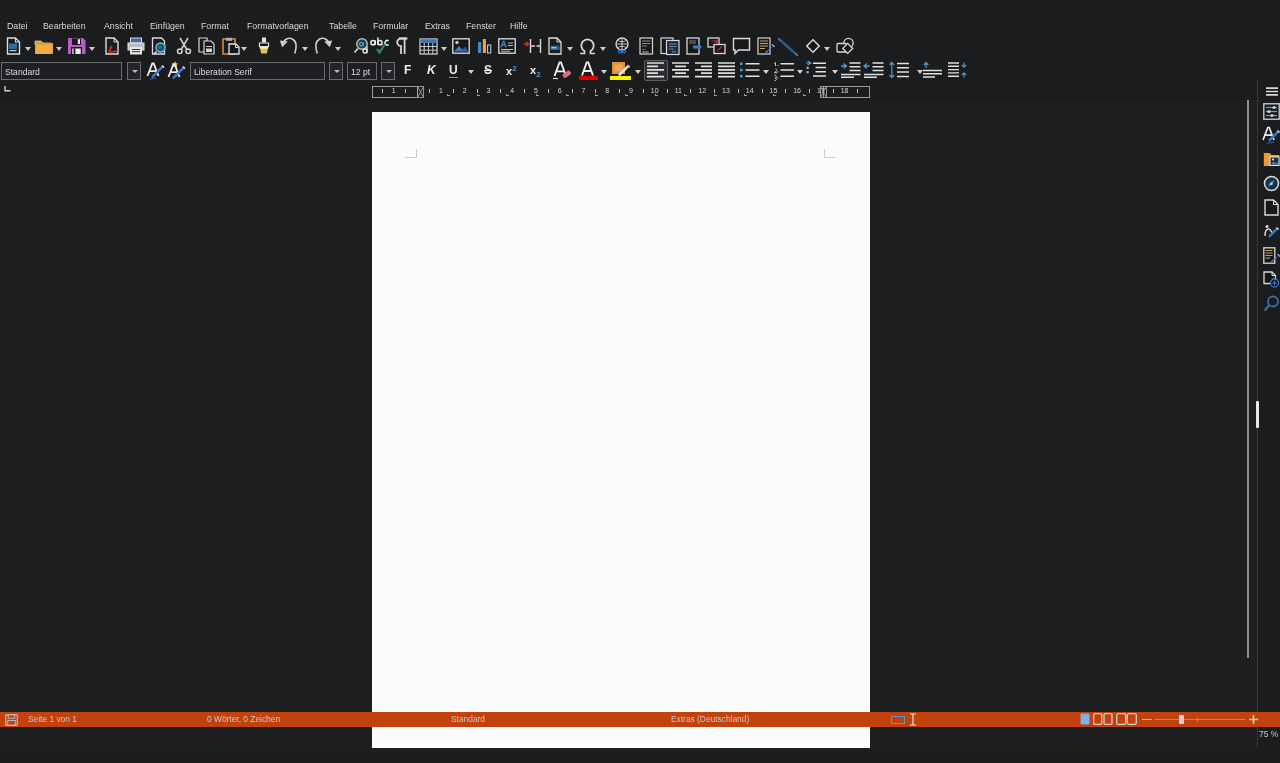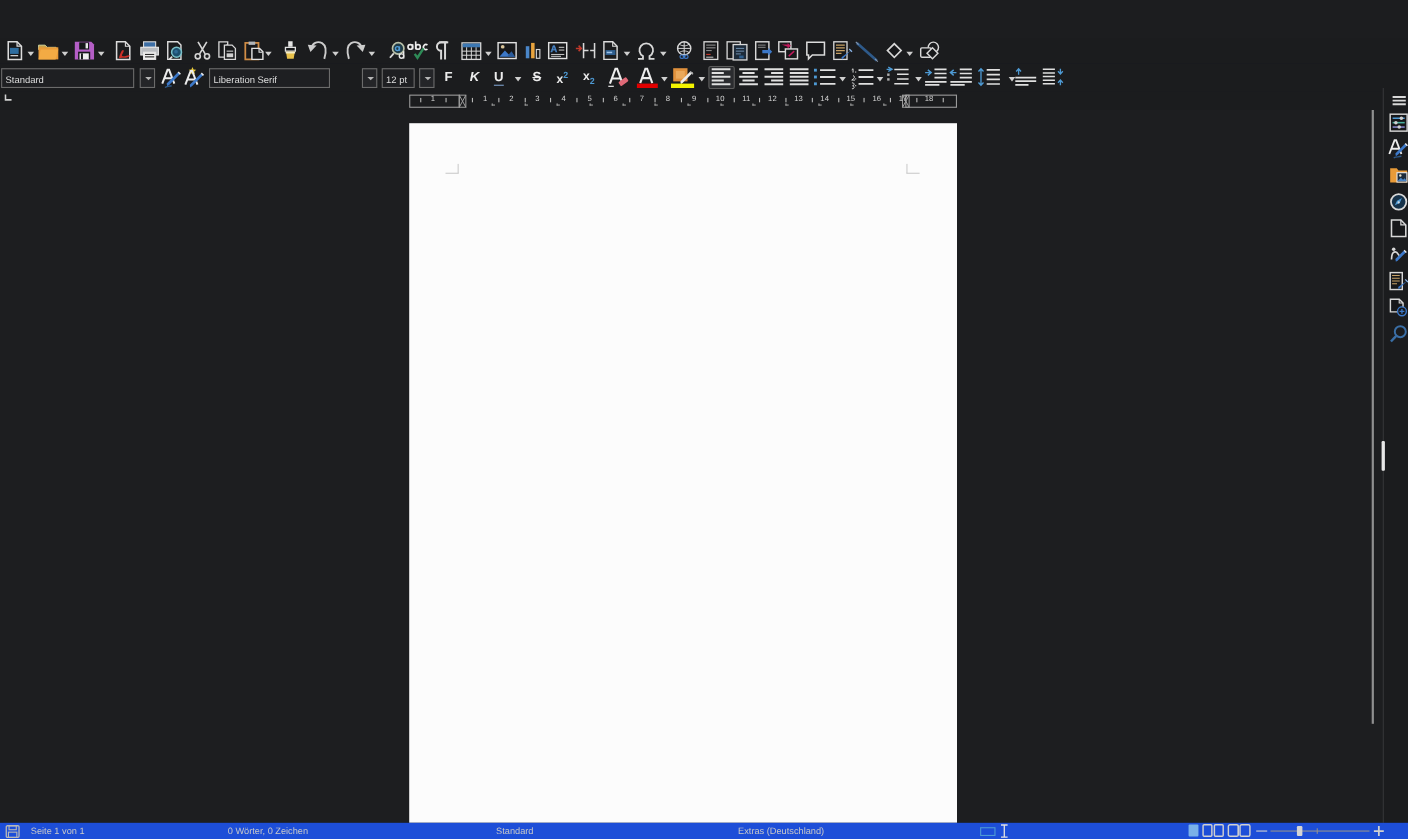--- a/index.html
+++ b/index.html
@@ -10,37 +10,50 @@
   .abs { position:absolute; }
   .titlebar { position:absolute; top:0; left:0; width:1280px; height:19px; background:#1b1c1e; }
   .title-text { position:absolute; left:45px; top:6px; font-size:8.2px; color:#9b9b9b; letter-spacing:0px; }
   .menubar { position:absolute; top:19px; left:0; width:1280px; height:16px; background:#1b1c1e; }
   .menubar span { position:absolute; top:2px; font-size:8.8px; color:#d9d9d9; }
   .tb1 { position:absolute; top:35px; left:0; width:1280px; height:23px; background:#1b1c1e; }
   .tb2 { position:absolute; top:58px; left:0; width:1280px; height:25px; background:#1b1c1e; }
   .rulerrow { position:absolute; top:83px; left:0; width:1280px; height:17px; background:#1b1c1e; }
   .docarea { position:absolute; top:100px; left:0; width:1257px; height:648px; background:#1d1e20; overflow:hidden; }
   .page { position:absolute; left:372px; top:12px; width:498px; height:700px; background:#fcfcfc; }
-  .statusbar { position:absolute; top:748px; left:0; width:1280px; height:15px; background:#1d4ed8; }
+  .statusbar { position:absolute; top:712px; left:0; width:1280px; height:15px; background:#c2410c; }
   .statusbar span { position:absolute; top:2px; font-size:8.4px; color:#c9c9c9; }
   .sidebar { position:absolute; top:80px; left:1257px; width:23px; height:668px; background:#1b1c1e; border-left:1px solid #36373a; }
   .arrow { position:absolute; width:0; height:0; border-left:3.5px solid transparent; border-right:3.5px solid transparent; border-top:4px solid #cfcfcf; }
   .cm-border { position:absolute; border:1px solid #9a9a9a; background:transparent; }
   svg { position:absolute; overflow:visible; }
   .combo { position:absolute; top:4px; height:18px; border:1px solid #6b6b6b; background:#1e1f22; color:#dedede; font-size:8.6px; }
   .combo .txt { position:absolute; left:3px; top:4px; white-space:nowrap; }
   .combobtn { position:absolute; top:4px; height:18px; width:14px; border:1px solid #6b6b6b; background:#242528; }
   .combobtn:after { content:""; position:absolute; left:4px; top:7px; width:0; height:0;
      border-left:3px solid transparent; border-right:3px solid transparent; border-top:3.5px solid #b8b8b8; }
 </style>
 </head>
 <body>
 <div id="app">
 
 
+  <div class="menubar">
+    <span style="left:7px;">Datei</span>
+    <span style="left:43px;">Bearbeiten</span>
+    <span style="left:104px;">Ansicht</span>
+    <span style="left:150px;">Einfügen</span>
+    <span style="left:201px;">Format</span>
+    <span style="left:247px;">Formatvorlagen</span>
+    <span style="left:329px;">Tabelle</span>
+    <span style="left:373px;">Formular</span>
+    <span style="left:425px;">Extras</span>
+    <span style="left:466px;">Fenster</span>
+    <span style="left:510px;">Hilfe</span>
+  </div>
 
   <div class="tb1" id="tb1">
 
     <svg style="left:5px; top:2px;" width="17" height="18" viewBox="0 0 17 18">
       <path d="M2.5 1 h8 l4 4 v12 h-12 z" fill="#17181a" stroke="#dcdcdc" stroke-width="1.4"></path>
       <path d="M10.5 1 v4 h4" fill="none" stroke="#dcdcdc" stroke-width="1.1"></path>
       <rect x="4" y="6.5" width="8" height="5.5" fill="#2f6ea0"></rect>
       <rect x="4.5" y="13" width="7" height="1.2" fill="#cfcfcf"></rect>
     </svg>
     <div class="arrow" style="left:25px; top:12px;"></div>
@@ -259,21 +272,21 @@
       <rect x="1" y="6.5" width="9.5" height="8.5" rx="1" fill="#17181a" stroke="#d8d8d8" stroke-width="1.3"></rect>
       <rect x="8.2" y="7.9" width="7" height="7" fill="#17181a" stroke="#d8d8d8" stroke-width="1.3" transform="rotate(45 11.7 11.4)"></rect>
     </svg>
   </div>
 
   <div class="tb2" id="tb2">
     <div class="combo" style="left:1px; width:121px;">
         <span class="txt">Standard</span>
       </div>
     <div class="combobtn" style="left:127px;"></div>
-    <div class="combo" style="left:190px; width:110px;">
+    <div class="combo" style="left:190px; width:135px;">
         <span class="txt">Liberation Serif</span>
       </div>
     <div class="combobtn" style="left:329px;"></div>
     <div class="combo" style="left:347px; width:30px;">
         <span class="txt">12 pt</span>
       </div>
     <div class="combobtn" style="left:381px;"></div>
 
     <svg style="left:146px; top:3px;" width="20" height="20" viewBox="0 0 20 20">
       <path d="M1.5 15 L6.3 2.5 L7.7 2.5 L12.5 15 M3.8 10.2 h6.4" stroke="#ececec" stroke-width="1.8" fill="none"></path>

